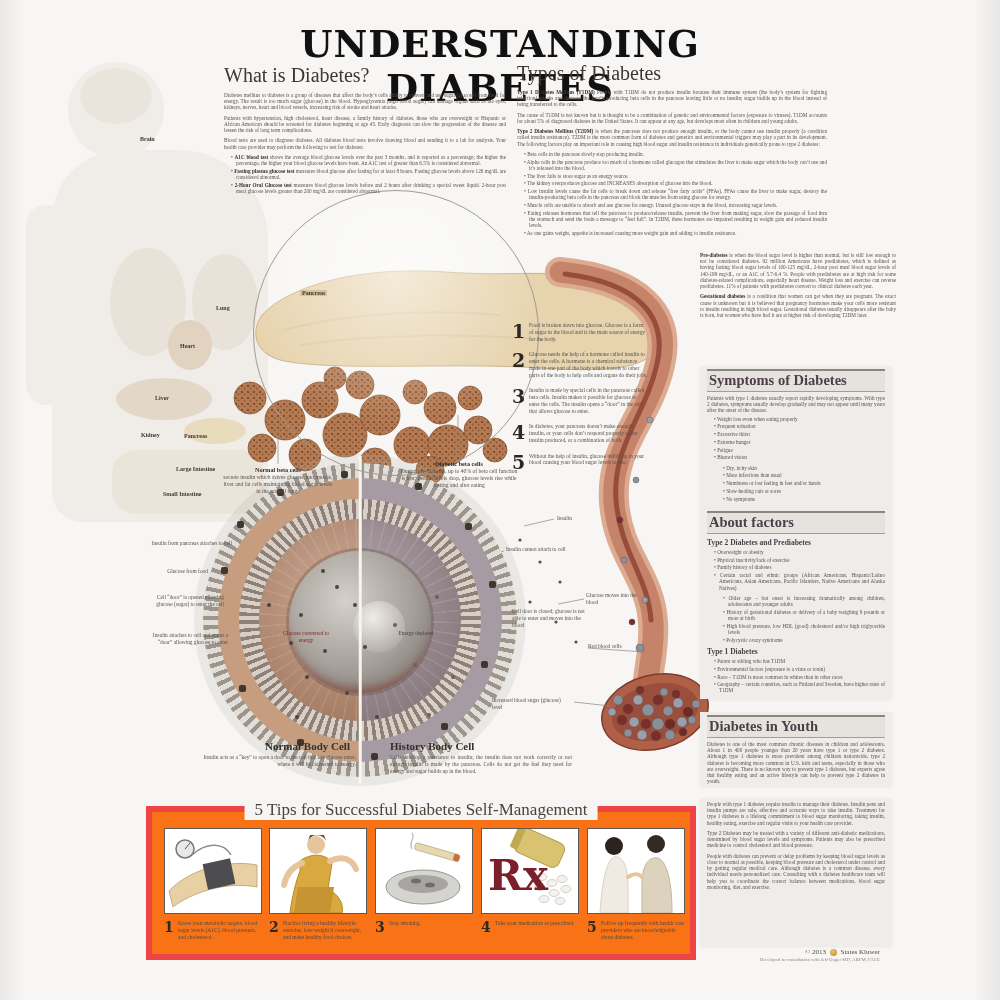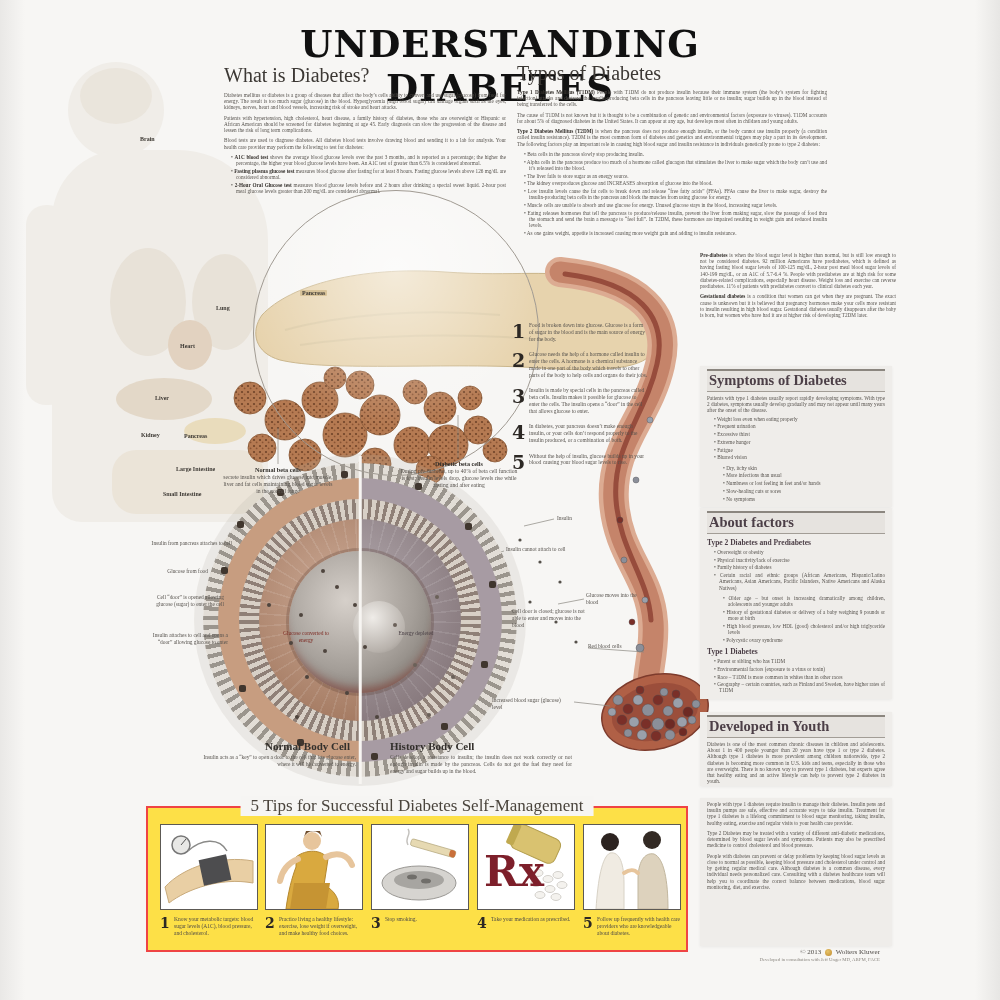--- a/index.html
+++ b/index.html
@@ -56,22 +56,22 @@
       172px 252px 0,92px 252px 0,118px 106px 0,86px 178px 0,150px 140px 0,64px 140px 0,
       190px 160px 0 #6b6159,210px 200px 0 #6b6159,232px 132px 0 #6b6159,248px 212px 0 #6b6159,224px 250px 0 #6b6159;}
   .recepts{position:absolute;left:0;top:0;width:7px;height:7px;border-radius:2px;color:#40362e;
     box-shadow:18px 104px 0,34px 58px 0,74px 26px 0,138px 8px 0,212px 20px 0,262px 60px 0,
       286px 118px 0,278px 198px 0,238px 260px 0,168px 290px 0,94px 276px 0,36px 222px 0;}
   .cell-label{position:absolute;font-size:5.4px;line-height:1.25;color:#57534e;z-index:4;}
   .beta-label{position:absolute;font-size:5.6px;line-height:1.25;text-align:center;color:#57534e;z-index:4;}
   .beta-label b{display:block;font-size:6.2px;color:#33302c;}
   .bodycell-title{position:absolute;font-size:11px;font-weight:700;color:#33302c;z-index:4;}
   .bodycell-text{position:absolute;font-size:5.4px;line-height:1.3;color:#57534e;z-index:4;}
-  .tipsbox{position:absolute;left:146px;top:806px;width:538px;height:142px;border:2px solid #ef4444;
-    background:#fde047;z-index:4;}
+  .tipsbox{position:absolute;left:146px;top:806px;width:538px;height:142px;border:6px solid #ef4444;
+    background:#f97316;z-index:4;}
   .tips-title{position:absolute;top:-12px;left:50%;transform:translateX(-50%);white-space:nowrap;
     background:#f6f5f3;padding:0 10px;font-size:17px;color:#4a443c;}
   .frame{position:absolute;top:16px;width:96px;height:84px;border:1.2px solid #5c5954;background:#fff;overflow:hidden;}
   .tipcap{position:absolute;top:108px;width:100px;display:flex;}
   .tipcap .n{font-family:"DejaVu Serif",serif;font-weight:800;font-size:14px;width:12px;line-height:1;color:#2c2824;}
   .tipcap .t{flex:1;font-size:5.5px;line-height:1.25;color:#4e4a46;text-align:left;padding-left:2px;}
   .rx{position:absolute;left:6px;top:26px;font-family:"DejaVu Serif",serif;font-weight:800;
     font-size:42px;line-height:1;color:#7d1f2a;}
   .footer{position:absolute;left:630px;top:948px;width:250px;text-align:right;z-index:4;}
   .footer .row1{font-size:7px;color:#4e4a46;}
@@ -360,21 +360,21 @@
   <div class="subhead">Type 1 Diabetes</div>
   <ul class="blist small">
         <li>Parent or sibling who has T1DM</li>
         <li>Environmental factors (exposure to a virus or toxin)</li>
         <li>Race – T1DM is more common in whites than in other races</li>
         <li>Geography – certain countries, such as Finland and Sweden, have higher rates of T1DM</li>
       </ul>
 </div>
 
 <div class="panel" style="top:712px;">
-  <h3>Developed in Youth</h3>
+  <h3>Diabetes in Youth</h3>
   <div class="small">Diabetes is one of the most common chronic diseases in children and adolescents. About 1 in 400 people younger than 20 years have type 1 or type 2 diabetes. Although type 1 diabetes is more prevalent among children nationwide, type 2 diabetes is becoming more common in U.S. kids and teens, especially in those who are overweight. There is no known way to prevent type 1 diabetes, but experts agree that healthy eating and an active lifestyle can help to prevent type 2 diabetes in youth.</div>
 </div>
 
 <div class="panel" style="top:798px;height:148px;">
   <div class="small">
         <p class="para">People with type 1 diabetes require insulin to manage their diabetes. Insulin pens and insulin pumps are safe, effective and accurate ways to take insulin. Treatment for type 1 diabetes is a lifelong commitment to blood sugar monitoring, taking insulin, healthy eating, exercise and regular visits to your health care provider.</p>
         <p class="para">Type 2 Diabetes may be treated with a variety of different anti-diabetic medications, determined by blood sugar levels and symptoms. Patients may also be prescribed medicine to control cholesterol and blood pressure.</p>
         <p class="para">People with diabetes can prevent or delay problems by keeping blood sugar levels as close to normal as possible, keeping blood pressure and cholesterol under control and by getting regular medical care. Although diabetes is a common disease, every individual needs personalized care. Consulting with a diabetes healthcare team will help you to coordinate the correct balance between medications, blood sugar monitoring, diet, and exercise.</p>
       </div>
 </div>
@@ -462,18 +462,18 @@
   <div class="tipcap" style="left:435px;">
         <div class="n">5</div>
         <div class="t">Follow up frequently with health care providers who are knowledgeable about diabetes.</div>
       </div>
 </div>
 
 <div class="footer">
   <div class="row1">
     <span>© 2013</span>
     <span class="wk-logo"></span>
-    <span>Wolters Kluwer</span>
+    <span>States Kluwer</span>
   </div>
   <div class="row2">Developed in consultation with Jeff Unger MD, ABFM, FACE</div>
 </div>
 
 </div>
 
 </body></html>

